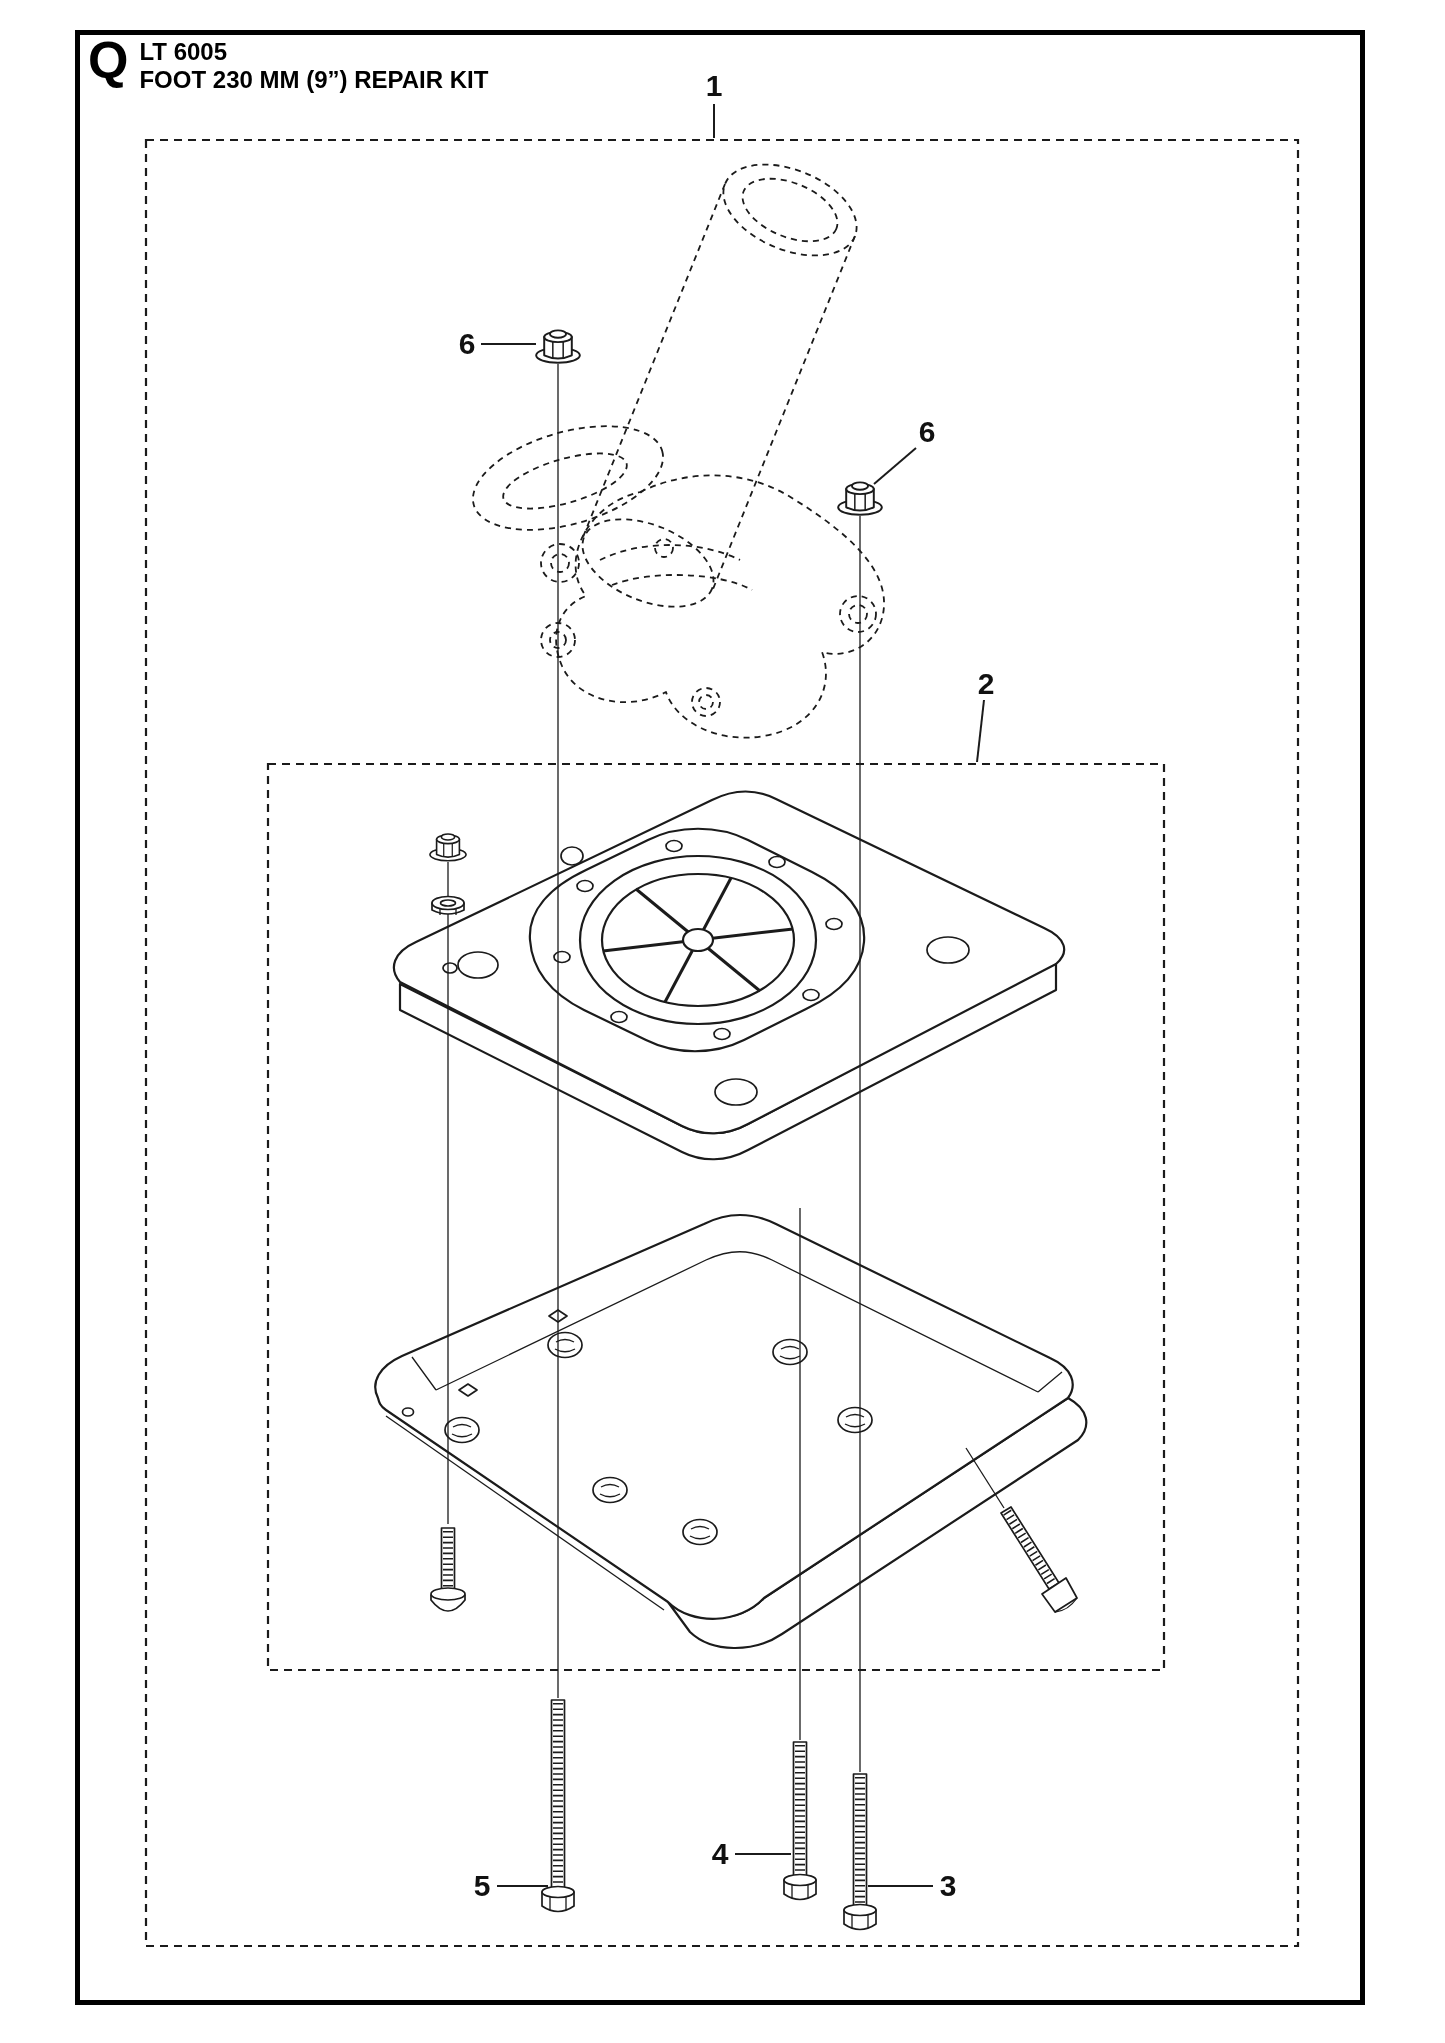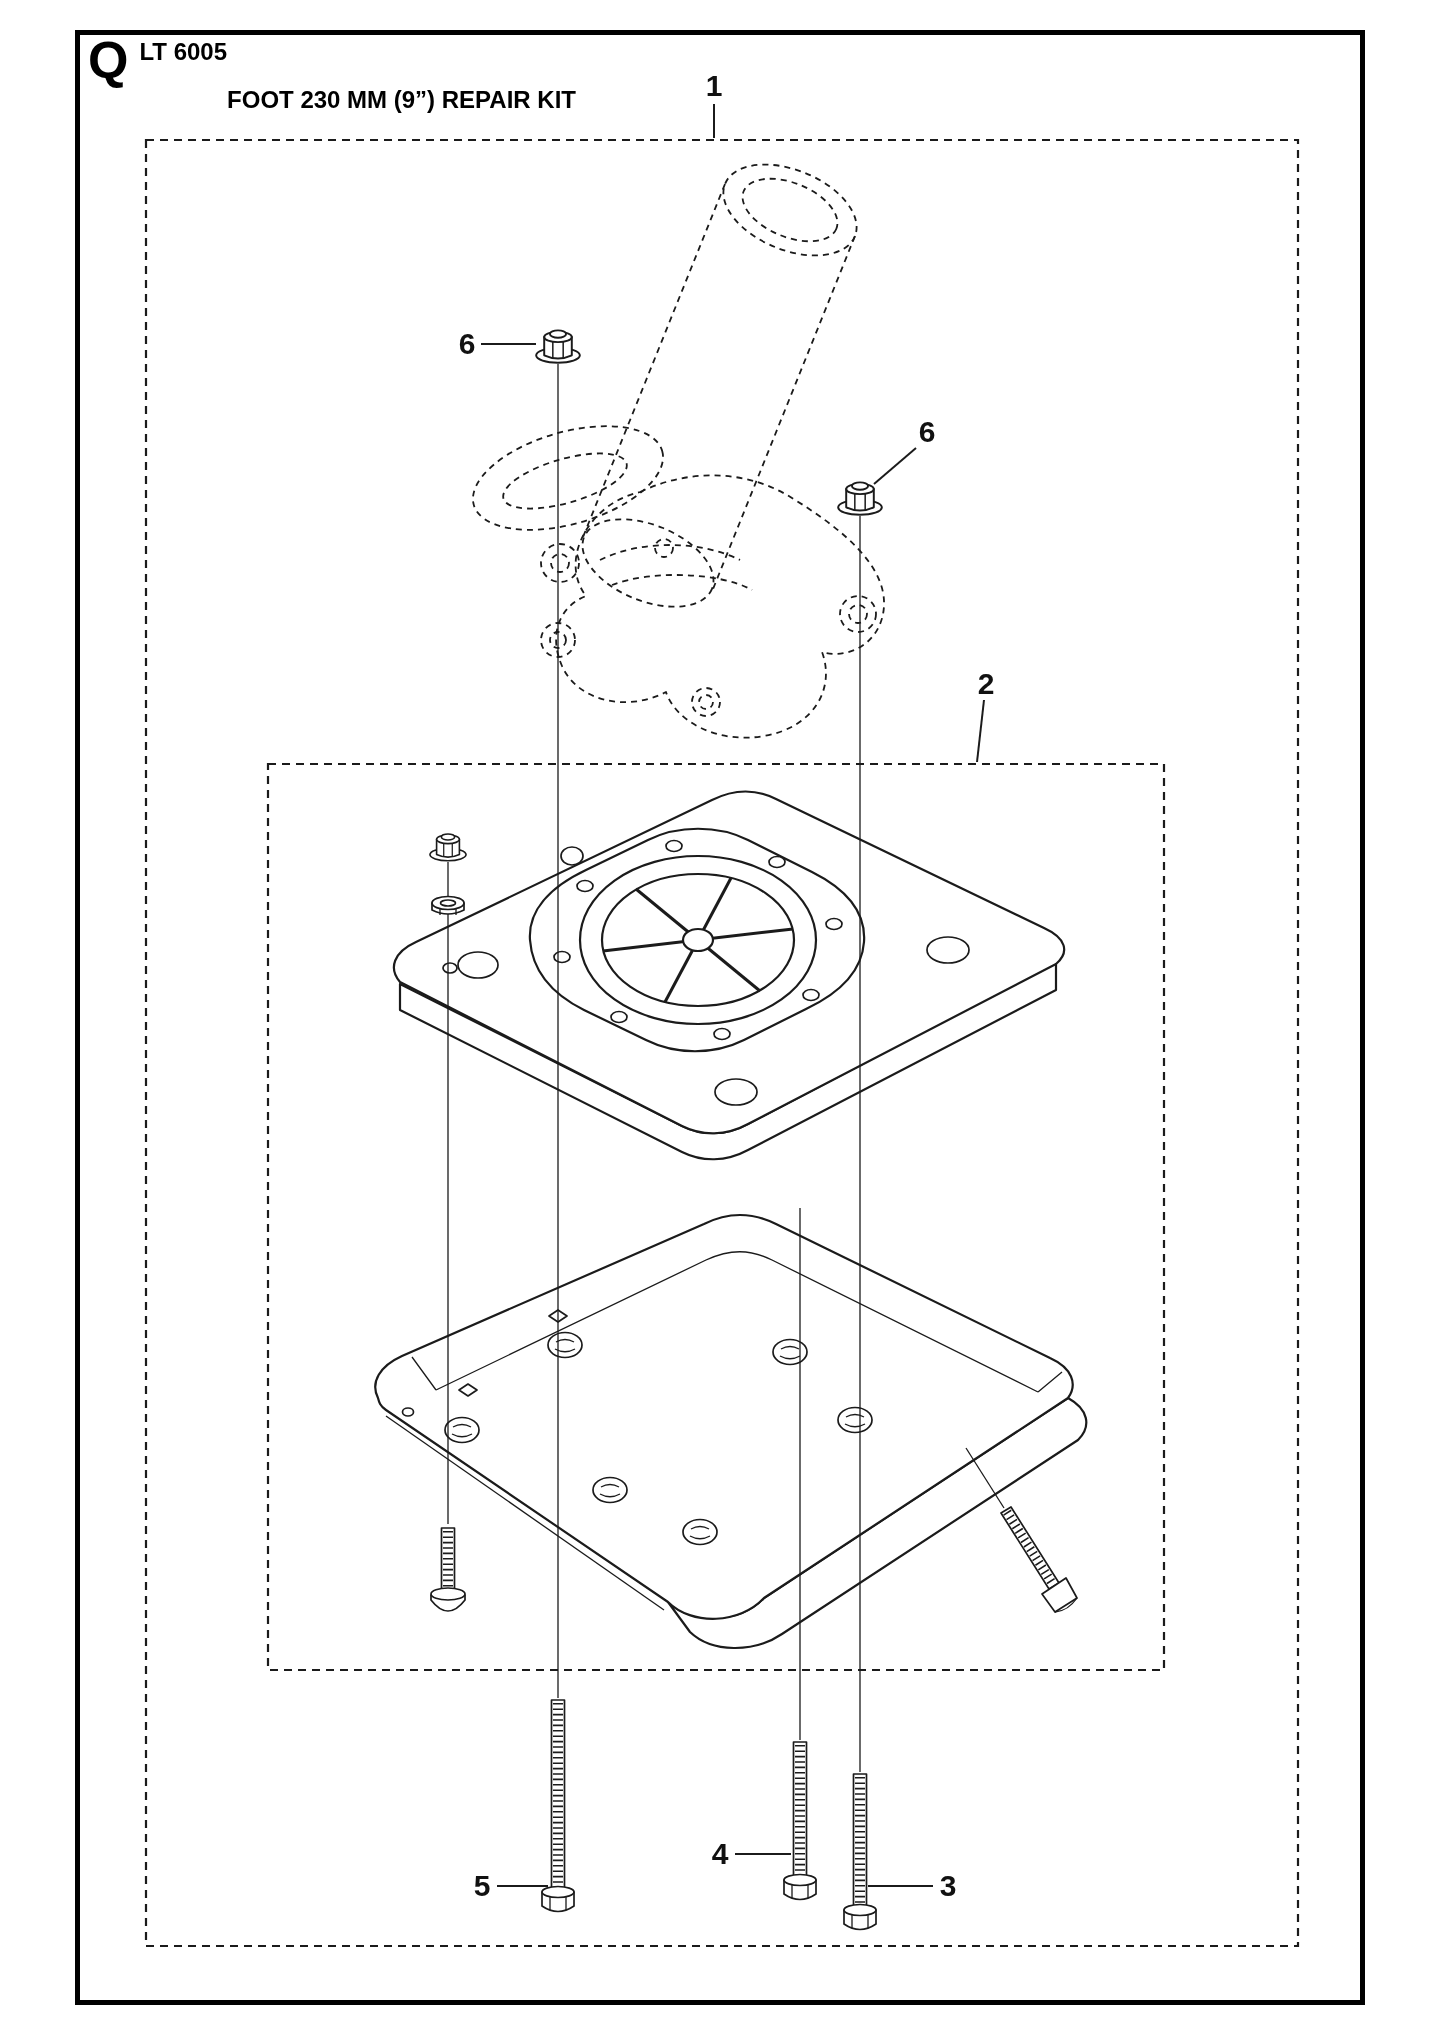--- a/index.html
+++ b/index.html
@@ -2,23 +2,23 @@
 <html><head>
 <meta charset="utf-8">
 <style>
   html,body{margin:0;padding:0;background:#fff;}
   .page{position:relative;width:1445px;height:2043px;background:#ffffff;
         font-family:"Liberation Sans",sans-serif;overflow:hidden;}
   .frame{position:absolute;left:75px;top:30px;width:1290px;height:1975px;
          border:5px solid #000;box-sizing:border-box;}
   .header{position:absolute;left:88px;top:38px;display:flex;gap:12px;align-items:flex-start;z-index:5;}
   .q{font-size:52px;font-weight:bold;line-height:0.85;letter-spacing:-1px;color:#000;}
-  .titles{display:flex;flex-direction:row;}
+  .titles{display:flex;flex-direction:column;}
   .model{font-size:24px;font-weight:bold;color:#000;line-height:1.15;}
-  .title{font-size:24px;font-weight:bold;color:#000;line-height:1.15;margin-top:48px;}
+  .title{font-size:24px;font-weight:bold;color:#000;line-height:1.15;}
   svg.diagram{position:absolute;left:0;top:0;z-index:2;}
   .solid{fill:#fff;stroke:#1b1b1b;stroke-width:2.2;stroke-linejoin:round;}
   .solid-thin{fill:#fff;stroke:#1b1b1b;stroke-width:1.7;stroke-linejoin:round;}
   .thin{stroke:#1b1b1b;fill:none;stroke-width:1.3;}
   .dashed{fill:none;stroke:#1b1b1b;stroke-width:1.8;stroke-dasharray:6 5;stroke-linejoin:round;}
   .box{fill:none;stroke:#1b1b1b;stroke-width:2.2;stroke-dasharray:8 6;}
   .leader{stroke:#1b1b1b;stroke-width:2;fill:none;}
   .callout{font-family:"Liberation Sans",sans-serif;font-size:30px;font-weight:bold;
            fill:#111;text-anchor:middle;}
   .threads{stroke:#1b1b1b;stroke-dasharray:1.6 3.8;fill:none;}

